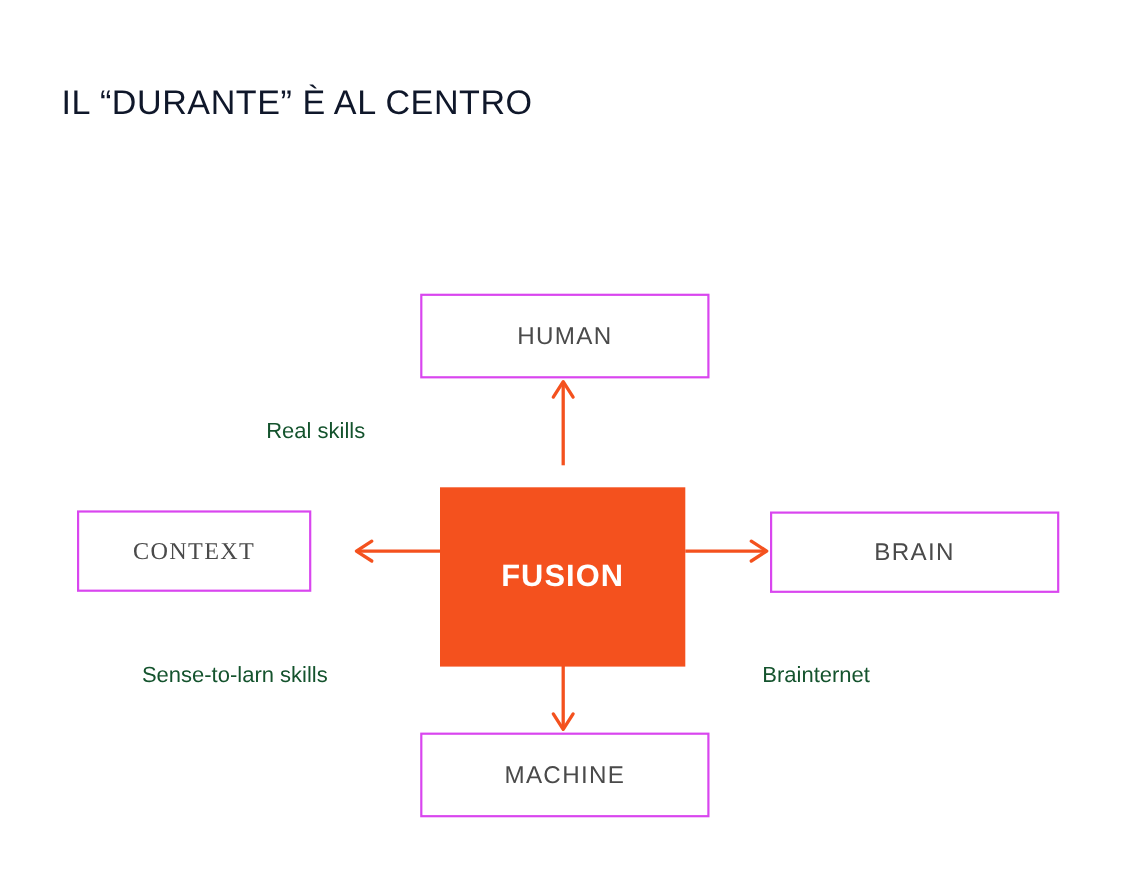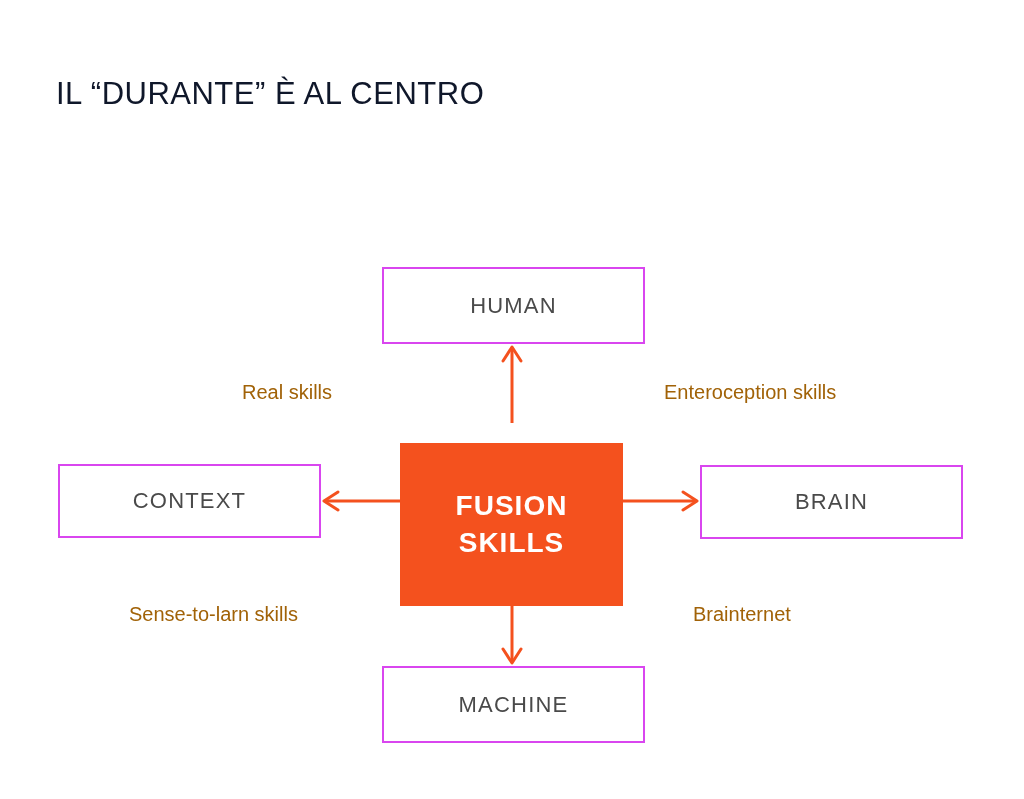--- a/index.html
+++ b/index.html
@@ -53,21 +53,21 @@
   }
   .node-label {
     font-size: 22px;
     font-weight: 400;
     letter-spacing: 1.2px;
     color: #4a4a4a;
     white-space: nowrap;
   }
 
   .node-human   { left: 382px; top: 267px; width: 263px; height: 77px; }
-  .node-context { left: 58px;  top: 464px; width: 263px; height: 74px; }
+  .node-context { left: 70px;  top: 464px; width: 213px; height: 74px; font-family: Liberation Serif, serif; }
   .node-brain   { left: 700px; top: 465px; width: 263px; height: 74px; }
   .node-machine { left: 382px; top: 666px; width: 263px; height: 77px; }
 
   
   .hub {
     position: absolute;
     left: 400px;
     top: 423px;
     width: 223px;
     height: 163px;
@@ -97,21 +97,21 @@
     height: 799px;
     z-index: 1;
     pointer-events: none;
   }
 
   
   .caption {
     position: absolute;
     font-size: 20px;
     font-weight: 400;
-    color: #a16207;
+    color: #14532d;
     white-space: nowrap;
   }
   .caption-topleft     { left: 242px; top: 381px; }
   .caption-topright    { left: 664px; top: 381px; }
   .caption-bottomleft  { left: 129px; top: 603px; }
   .caption-bottomright { left: 664px; top: 603px; margin-left: 29px; }
 </style>
 </head>
 <body>
 
@@ -149,25 +149,23 @@
     <div class="node node-brain">
       <span class="node-label">BRAIN</span>
     </div>
 
     <div class="node node-machine">
       <span class="node-label">MACHINE</span>
     </div>
 
     <div class="hub">
       <div class="hub-line">FUSION</div>
-      <div class="hub-line">SKILLS</div>
     </div>
 
     <div class="caption caption-topleft">Real skills</div>
 
-    <div class="caption caption-topright">Enteroception skills</div>
 
     <div class="caption caption-bottomleft">Sense-to-larn skills</div>
 
     <div class="caption caption-bottomright">Brainternet</div>
 
   </div>
 </div>
 
 </body></html>

